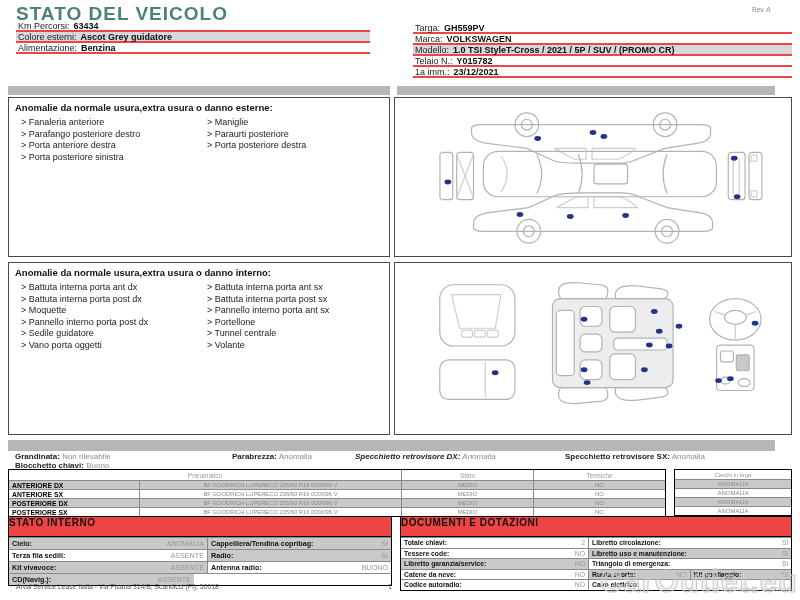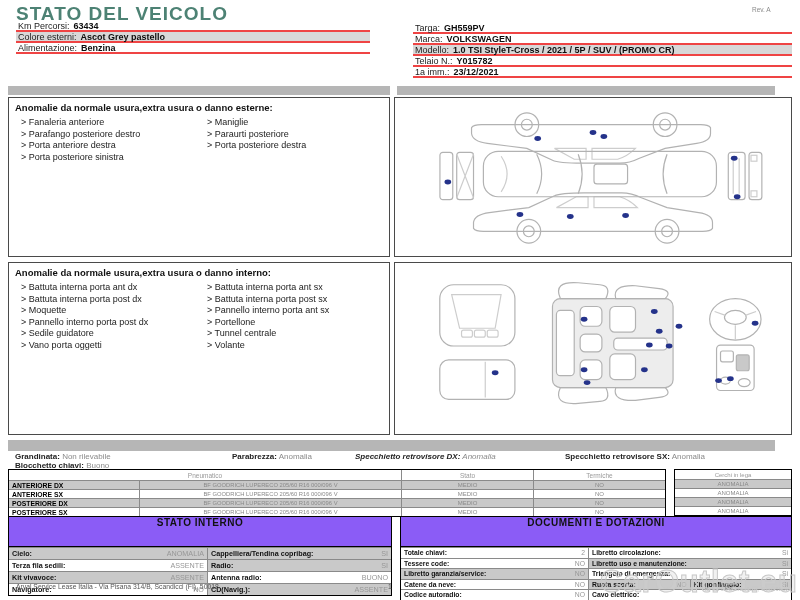--- a/index.html
+++ b/index.html
@@ -51,21 +51,21 @@
   .tcell.tire{width:262px;font-size:5.8px;}
   .tcell.sm{width:132px;}
   .tcell.hdr{color:#999;font-size:6.5px;}
   .tcell.hp{width:392px;}
   .rsh{background:#c9c9c9;}
   .cerchi .trow{height:9px;}
   .cerchi .tcell{width:100%;font-size:6px;}
 
   
   .btable{border:1px solid #000;background:#fff;}
-  .btitle{background:#8b5cf6;border-bottom:1px solid #000;font-weight:bold;text-align:center;font-size:10px;height:30px;line-height:12px;letter-spacing:0.5px;color:#111;}
+  .btitle{background:#ef4444;border-bottom:1px solid #000;font-weight:bold;text-align:left;font-size:10px;height:20px;line-height:12px;letter-spacing:0.5px;color:#111;}
   .brow{display:flex;border-top:1px solid #8a8a8a;}
   .brow:first-of-type{border-top:none;}
   .bcell{display:flex;align-items:center;padding:0 3px;border-left:1px solid #8a8a8a;overflow:hidden;white-space:nowrap;}
   .bcell:first-child{border-left:none;}
   .bcell .lbl{font-weight:bold;color:#111;}
   .bcell .val{margin-left:auto;color:#979797;padding-left:4px;}
   .si .bcell{height:11px;font-size:7.2px;}
   .si .bcell.l{width:199px;}
   .si .bcell.r{width:185px;}
   .doc .bcell{height:9.5px;font-size:6.8px;}
@@ -87,21 +87,21 @@
 <div class="abs page-title">STATO DEL VEICOLO</div>
 <div class="abs rev">Rev. A</div>
 
 <div class="abs info-table" style="left:16px;top:21px;width:354px;">
   <div class="info-row">
     <span class="lbl">Km Percorsi:</span>
     <span class="val">63434</span>
   </div>
   <div class="info-row shaded">
     <span class="lbl">Colore esterni:</span>
-    <span class="val">Ascot Grey pastello</span>
+    <span class="val">Ascot Grey guidatore</span>
   </div>
   <div class="info-row">
     <span class="lbl">Alimentazione:</span>
     <span class="val">Benzina</span>
   </div>
 </div>
 
 <div class="abs info-table" style="left:413px;top:23px;width:379px;">
   <div class="info-row">
     <span class="lbl">Targa:</span>
@@ -370,24 +370,20 @@
     <div class="bcell l rsh">
         <span class="lbl">Kit vivavoce:</span>
         <span class="val">ASSENTE</span>
       </div>
     <div class="bcell r">
         <span class="lbl">Antenna radio:</span>
         <span class="val">BUONO</span>
       </div>
   </div>
   <div class="brow">
-    <div class="bcell l">
-        <span class="lbl">Navigatore:</span>
-        <span class="val">NO</span>
-      </div>
     <div class="bcell r rsh">
         <span class="lbl">CD(Navig.):</span>
         <span class="val">ASSENTE</span>
       </div>
   </div>
 </div>
 
 <div class="abs btable doc" style="left:400px;top:516px;width:392px;">
   <div class="btitle">DOCUMENTI E DOTAZIONI</div>
   <div class="brow">

